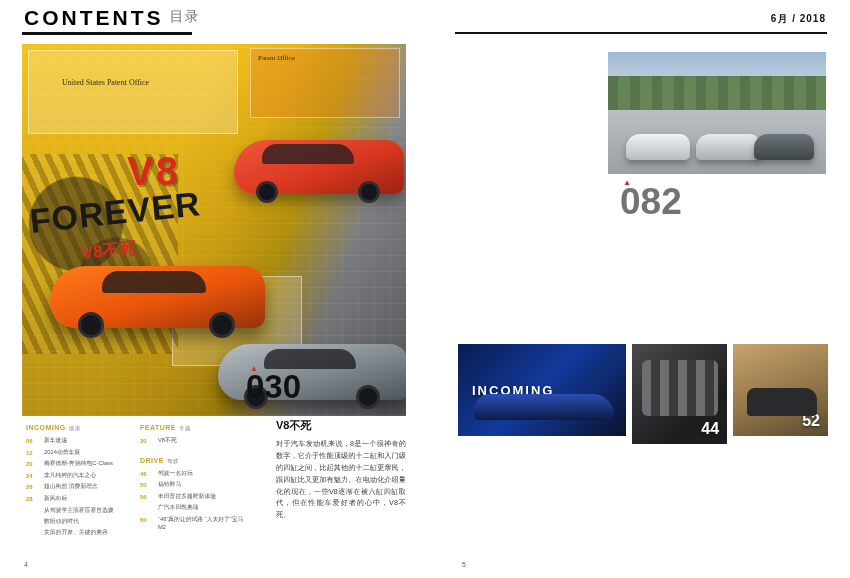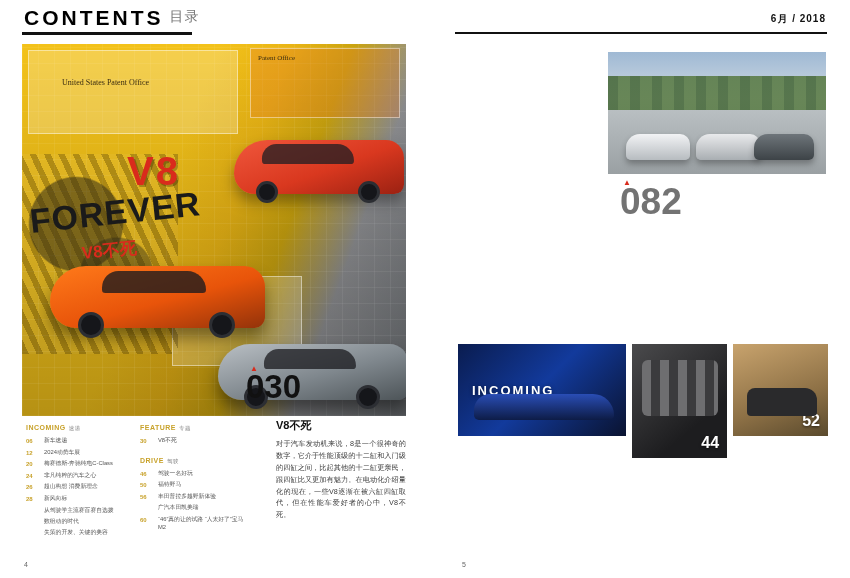--- a/index.html
+++ b/index.html
@@ -168,21 +168,21 @@
     text-shadow: 0 1px 3px rgba(0,0,0,.6);
   }
   .cell .word {
     position:absolute; left:14px; top:50%; transform:translateY(-50%);
     color:#fff; font-weight:bold; font-size:13px; letter-spacing:2px;
     text-shadow: 0 1px 4px rgba(0,0,0,.6);
   }
   .c-incoming { width:170px; height:92px; background:linear-gradient(135deg,#0a1c4f 0%, #123a9c 48%, #0a1330 100%); }
   .c-incoming:after { content:""; position:absolute; left:16px; bottom:16px; width:140px; height:26px;
     background:linear-gradient(180deg,#2b4fb8,#0d1b44); border-radius:20px 26px 6px 6px; opacity:.95; }
-  .c-44 { width:96px; height:114px; background:linear-gradient(140deg,#4a4a4c,#1d1d1f 70%); }
+  .c-44 { width:96px; height:100px; background:linear-gradient(140deg,#4a4a4c,#1d1d1f 70%); }
   .c-44:after { content:""; position:absolute; left:10px; top:16px; width:76px; height:56px;
     background:repeating-linear-gradient(90deg,#6e6e70 0 9px,#3b3b3d 9px 18px); border-radius:6px; }
   .c-52 { width:96px; height:92px; background:linear-gradient(160deg,#c8a36d 0%, #8e7146 60%, #5a4a2d 100%); }
   .c-52:after { content:""; position:absolute; left:14px; bottom:20px; width:70px; height:28px;
     background:#2a2a2c; border-radius:8px 12px 4px 4px; }
   .c-64 { width:136px; height:92px; background:linear-gradient(160deg,#cfd6dc 0%, #9aa3ab 55%, #6d757c 100%); }
   .c-64:after { content:""; position:absolute; left:16px; bottom:18px; width:108px; height:34px;
     background:linear-gradient(180deg,#e3e7ea,#aab2b8); border-radius:22px 16px 6px 6px; }
   .c-90 { width:106px; height:92px; background:linear-gradient(180deg,#7fb2dd 0%, #cfe0ee 45%, #87908f 100%); }
   .c-90:after { content:""; position:absolute; left:12px; bottom:16px; width:80px; height:30px;

